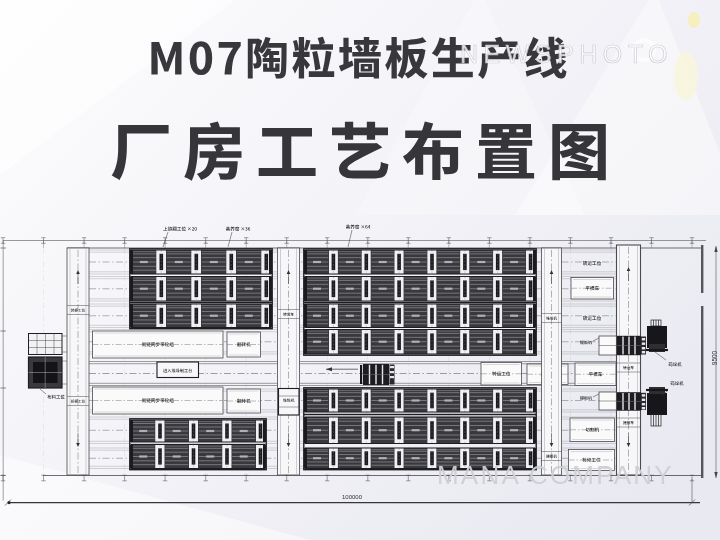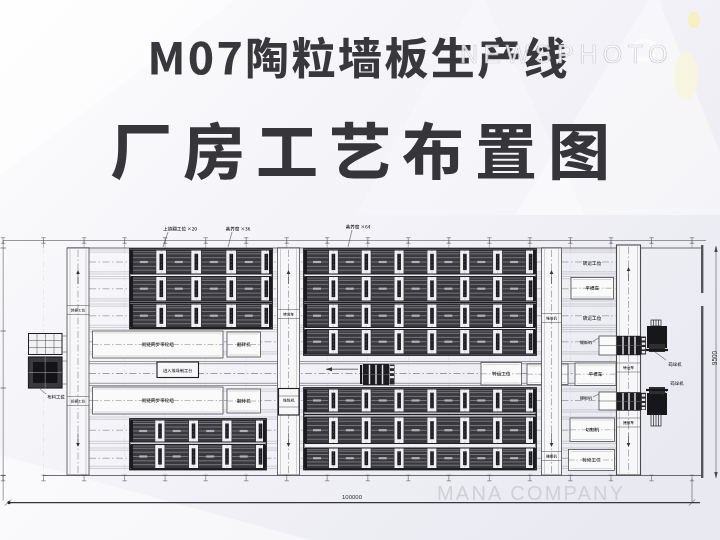--- a/index.html
+++ b/index.html
@@ -1267,12 +1267,12 @@
     </g>
 
 <g>
       <path d="M345.9 224.9H350.0V225.3H345.9ZM346.6 225.7H348.8V226.0H346.6ZM346.6 227.6H349.3V228.0H346.6ZM346.0 226.3H347.2V226.6H346.0ZM346.9 224.6H347.3V225.6H346.9ZM348.6 224.6H349.0V225.6H348.6ZM347.7 226.3H348.2V227.1Q348.2 227.2 348.1 227.3Q348.1 227.4 348.0 227.4Q347.9 227.5 347.7 227.5Q347.6 227.5 347.4 227.5Q347.4 227.4 347.3 227.3Q347.3 227.2 347.3 227.1Q347.4 227.1 347.5 227.1Q347.6 227.1 347.7 227.1Q347.7 227.1 347.7 227.1Q347.7 227.1 347.7 227.1ZM346.4 228.0 346.8 228.2Q346.7 228.4 346.6 228.6Q346.4 228.8 346.3 228.9L345.9 228.7Q346.0 228.6 346.2 228.4Q346.3 228.2 346.4 228.0ZM347.1 228.2 347.5 228.1Q347.6 228.3 347.6 228.5Q347.7 228.7 347.7 228.8L347.3 228.9Q347.3 228.7 347.2 228.5Q347.2 228.3 347.1 228.2ZM348.1 228.2 348.5 228.1Q348.6 228.2 348.7 228.4Q348.8 228.6 348.8 228.7L348.4 228.9Q348.4 228.7 348.3 228.5Q348.2 228.3 348.1 228.2ZM349.1 228.2 349.4 228.0Q349.5 228.1 349.7 228.2Q349.8 228.4 349.9 228.5Q350.0 228.6 350.1 228.7L349.7 228.9Q349.6 228.8 349.5 228.7Q349.4 228.5 349.3 228.4Q349.2 228.3 349.1 228.2ZM347.1 226.3H347.2L347.3 226.3L347.5 226.4Q347.4 226.7 347.2 227.0Q347.0 227.2 346.7 227.4Q346.4 227.6 346.1 227.7Q346.0 227.6 346.0 227.5Q345.9 227.4 345.8 227.4Q346.1 227.3 346.4 227.1Q346.6 227.0 346.8 226.8Q347.0 226.6 347.1 226.3ZM348.7 225.7H348.8L348.9 225.6L349.2 225.9Q349.0 226.0 348.8 226.1Q348.6 226.3 348.4 226.4Q348.2 226.5 348.0 226.6Q347.9 226.5 347.9 226.4Q347.8 226.4 347.7 226.3Q347.9 226.3 348.1 226.2Q348.3 226.1 348.4 225.9Q348.6 225.8 348.7 225.7ZM348.3 226.3Q348.5 226.6 348.7 226.7Q349.0 226.9 349.3 227.1Q349.7 227.2 350.0 227.3Q350.0 227.3 349.9 227.4Q349.9 227.4 349.8 227.5Q349.8 227.6 349.8 227.6Q349.4 227.5 349.1 227.4Q348.7 227.2 348.4 227.0Q348.2 226.7 348.0 226.4ZM349.3 226.2 349.7 226.4Q349.5 226.6 349.3 226.7Q349.1 226.9 348.9 227.0L348.6 226.7Q348.7 226.7 348.9 226.6Q349.0 226.5 349.1 226.4Q349.2 226.3 349.3 226.2Z M350.7 225.1H354.4V225.5H350.7ZM351.0 225.8H354.2V226.1H351.0ZM350.5 226.4H354.6V226.8H350.5ZM351.4 224.7 351.8 224.6Q351.9 224.7 352.0 224.8Q352.1 224.9 352.1 225.0L351.7 225.2Q351.7 225.1 351.6 224.9Q351.5 224.8 351.4 224.7ZM353.3 224.6 353.8 224.7Q353.7 224.9 353.6 225.0Q353.5 225.1 353.4 225.3L353.0 225.1Q353.1 225.0 353.2 224.9Q353.3 224.7 353.3 224.6ZM353.2 226.5Q353.4 226.7 353.6 226.9Q353.8 227.0 354.1 227.2Q354.4 227.3 354.7 227.4Q354.7 227.4 354.6 227.5Q354.5 227.5 354.5 227.6Q354.5 227.7 354.4 227.7Q354.1 227.6 353.8 227.5Q353.5 227.3 353.3 227.1Q353.0 226.9 352.9 226.6ZM352.4 225.2 352.8 225.3Q352.7 226.0 352.4 226.4Q352.1 226.9 351.7 227.2Q351.3 227.5 350.7 227.7Q350.7 227.7 350.6 227.6Q350.6 227.5 350.5 227.5Q350.5 227.4 350.4 227.3Q351.0 227.2 351.4 226.9Q351.8 226.6 352.0 226.2Q352.3 225.8 352.4 225.2ZM351.6 227.2H352.0V227.5Q352.0 227.7 352.0 227.8Q352.0 228.0 351.9 228.2Q351.8 228.4 351.6 228.6Q351.4 228.8 351.0 228.9Q351.0 228.9 350.9 228.8Q350.9 228.7 350.8 228.7Q350.8 228.6 350.7 228.6Q351.0 228.4 351.2 228.3Q351.4 228.2 351.5 228.0Q351.6 227.9 351.6 227.7Q351.6 227.6 351.6 227.5ZM353.0 227.2H353.5V228.9H353.0Z M355.1 227.2H359.2V227.6H355.1ZM356.1 226.4H358.7V226.8H356.1ZM356.9 226.7H357.4V228.5H356.9ZM358.4 227.7H358.8V228.9H358.4ZM356.1 226.1 356.5 226.2Q356.4 226.4 356.2 226.7Q356.0 227.0 355.8 227.2Q355.7 227.1 355.6 227.0Q355.5 227.0 355.4 226.9Q355.7 226.7 355.8 226.5Q356.0 226.3 356.1 226.1ZM355.6 227.7H356.0V228.3H358.7V228.7H355.6ZM355.2 225.0H359.1V225.8H358.7V225.4H355.6V225.8H355.2ZM356.6 225.5 356.9 225.7Q356.7 225.8 356.5 226.0Q356.3 226.1 356.0 226.2Q355.8 226.3 355.5 226.4L355.3 226.0Q355.5 226.0 355.7 225.9Q356.0 225.8 356.2 225.7Q356.4 225.6 356.6 225.5ZM357.5 225.8 357.7 225.5Q357.9 225.5 358.1 225.6Q358.4 225.7 358.6 225.9Q358.9 226.0 359.0 226.1L358.8 226.4Q358.7 226.3 358.4 226.2Q358.2 226.1 357.9 225.9Q357.7 225.8 357.5 225.8ZM356.8 224.7 357.2 224.6Q357.3 224.7 357.4 224.9Q357.5 225.0 357.5 225.1L357.0 225.2Q357.0 225.1 356.9 225.0Q356.9 224.8 356.8 224.7Z M364.0 228.3 362.8 227.0 361.6 228.3 361.3 228.0 362.5 226.8 361.3 225.5 361.6 225.3 362.8 226.5 364.0 225.3 364.3 225.5 363.1 226.8 364.3 228.0Z M366.5 228.6Q366.3 228.6 366.1 228.5Q365.8 228.4 365.7 228.1Q365.5 227.9 365.4 227.6Q365.3 227.3 365.3 226.9Q365.3 226.4 365.4 226.0Q365.6 225.7 365.7 225.5Q365.9 225.3 366.1 225.2Q366.4 225.1 366.6 225.1Q366.9 225.1 367.1 225.2Q367.3 225.3 367.5 225.4L367.2 225.7Q367.1 225.6 366.9 225.6Q366.8 225.5 366.6 225.5Q366.4 225.5 366.2 225.6Q366.1 225.7 365.9 226.0Q365.8 226.4 365.8 226.9Q365.8 227.3 365.9 227.6Q366.0 227.9 366.1 228.0Q366.3 228.2 366.5 228.2Q366.7 228.2 366.8 228.1Q366.9 228.0 367.0 227.8Q367.0 227.7 367.0 227.4Q367.0 227.2 367.0 227.1Q366.9 226.9 366.8 226.8Q366.7 226.8 366.5 226.8Q366.3 226.8 366.2 226.9Q366.0 227.0 365.8 227.2L365.8 226.8Q365.9 226.7 366.0 226.6Q366.2 226.5 366.3 226.4Q366.4 226.4 366.6 226.4Q366.9 226.4 367.1 226.5Q367.3 226.6 367.4 226.9Q367.5 227.1 367.5 227.4Q367.5 227.8 367.4 228.0Q367.2 228.3 367.0 228.4Q366.8 228.6 366.5 228.6Z M369.3 228.5V226.3Q369.3 226.2 369.3 226.0Q369.3 225.8 369.3 225.6H369.3Q369.2 225.8 369.2 225.9Q369.1 226.0 369.0 226.2L368.3 227.2H370.2V227.6H367.8V227.2L369.2 225.1H369.8V228.5Z" fill="#222"></path>
       <line x1="352" y1="230" x2="348" y2="247" stroke="#333" stroke-width="0.5"></line>
     </g>
 </svg>
 
 <div class="wm" style="left:460px;top:40px;font-size:25px;font-weight:normal;letter-spacing:5.5px;color:#ffffff;opacity:0.85;-webkit-text-stroke:0.7px #c6c6d0;">NEWSPHOTO</div>
 
-<div class="wm" style="left:437px;top:482px;font-size:20px;color:#cfcfd4;opacity:0.95;letter-spacing:2.2px;font-weight:normal;">MANA COMPANY</div>
+<div class="wm" style="left:437px;top:460px;font-size:26px;color:#cfcfd4;opacity:0.95;letter-spacing:2.2px;font-weight:normal;">MANA COMPANY</div>
 </body></html>

